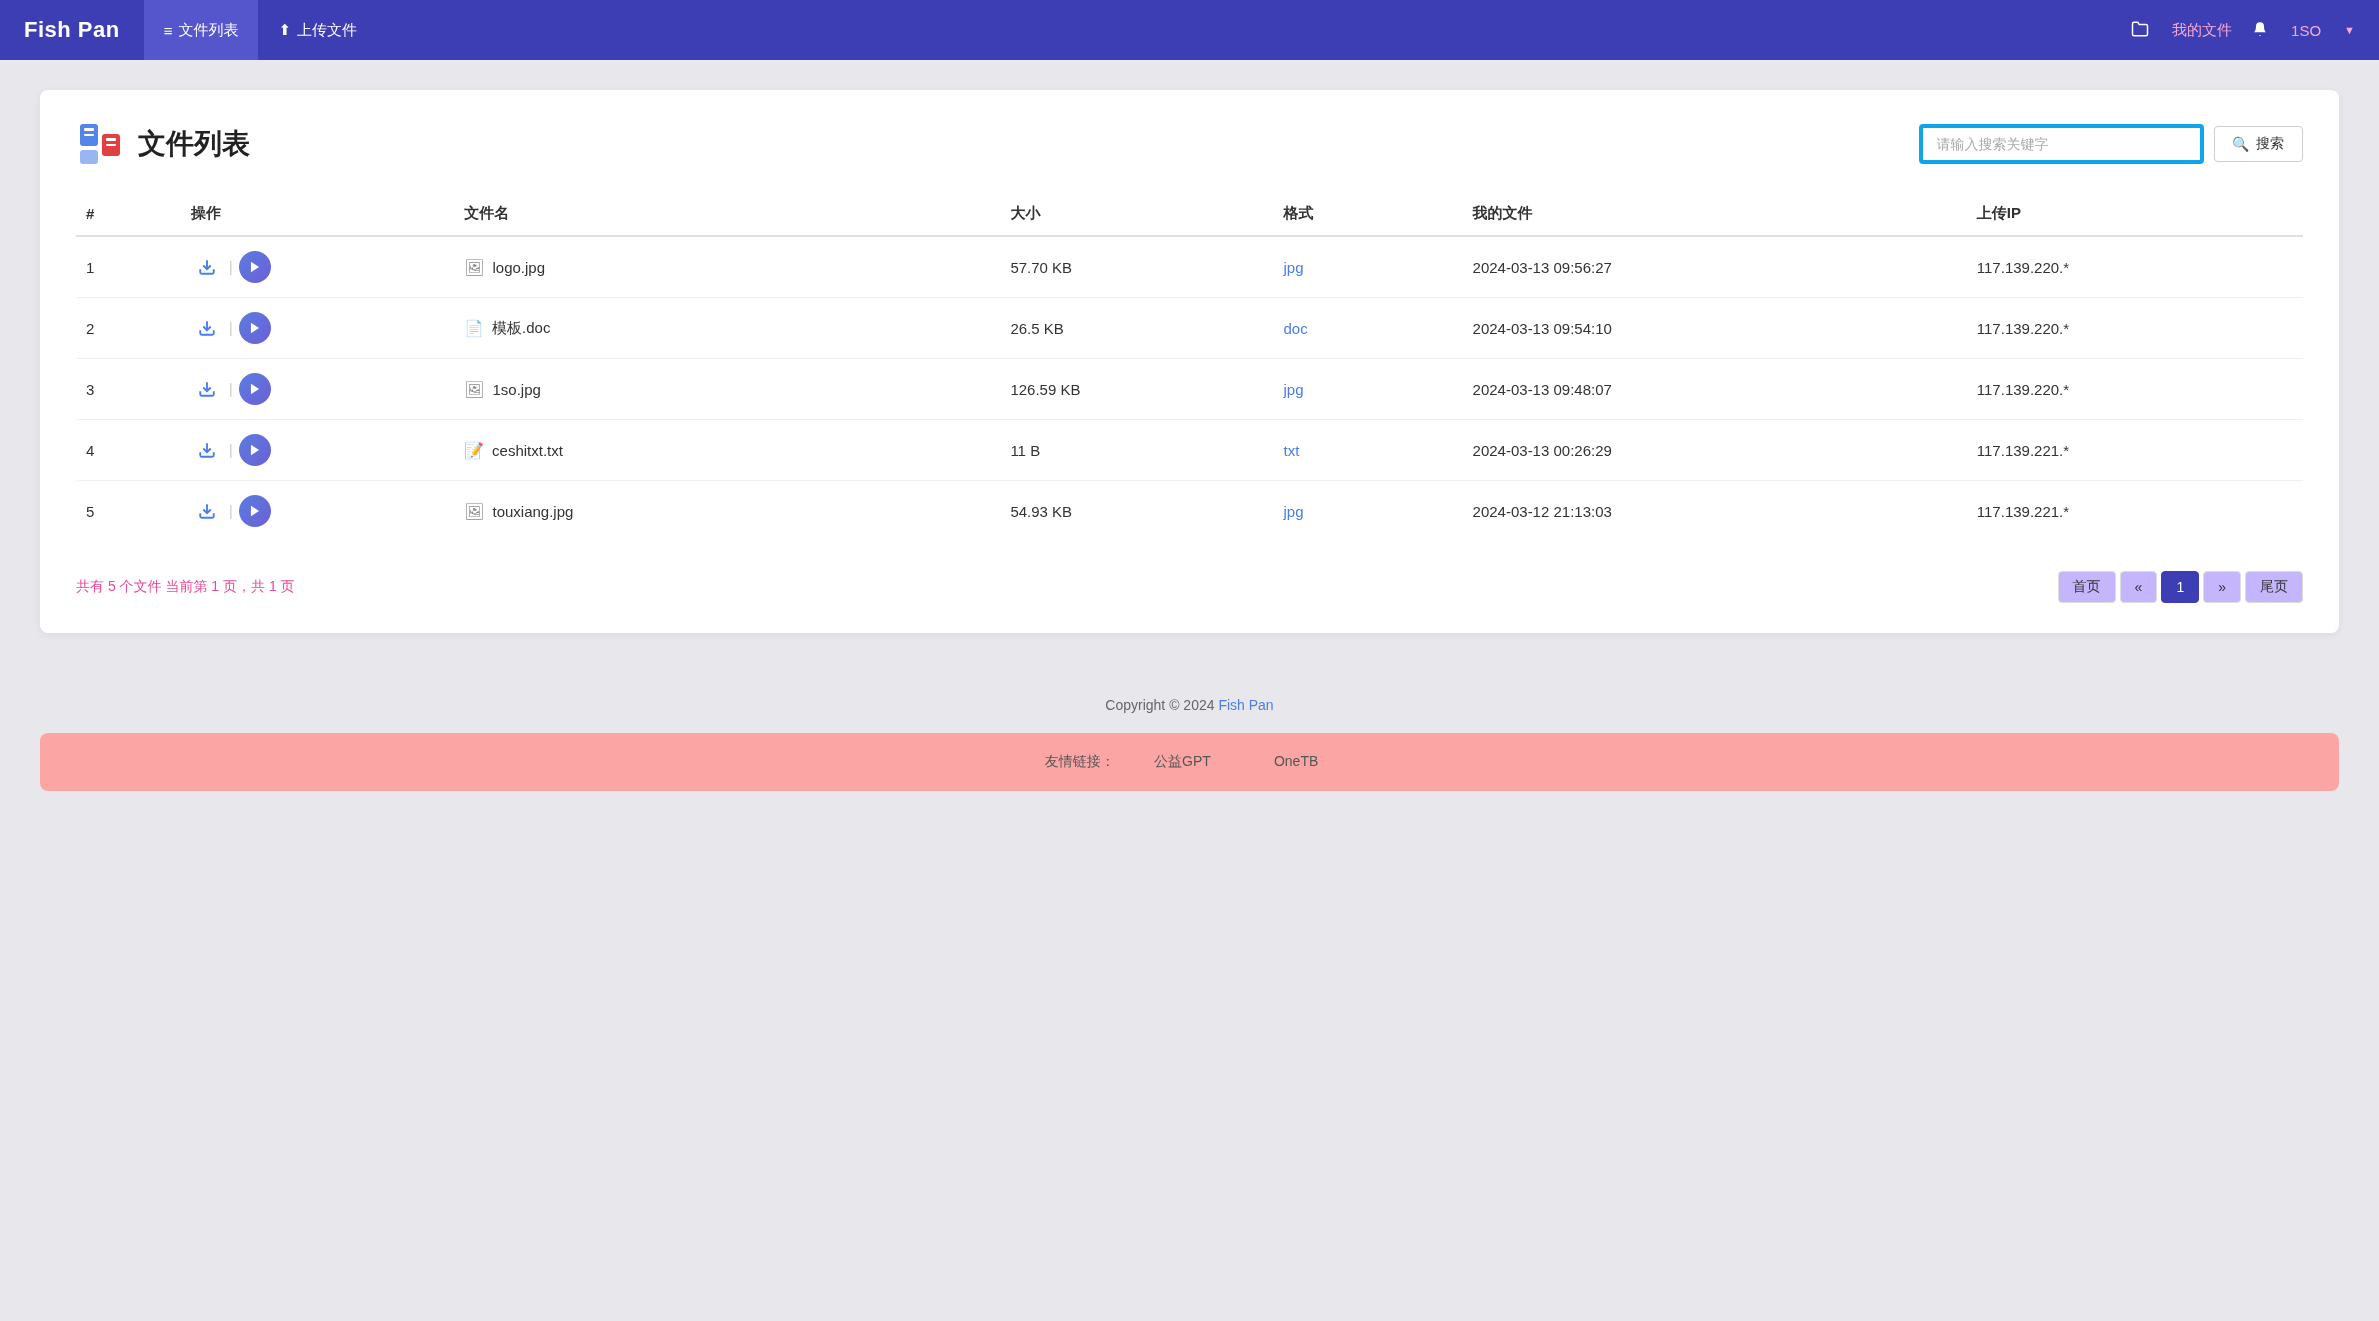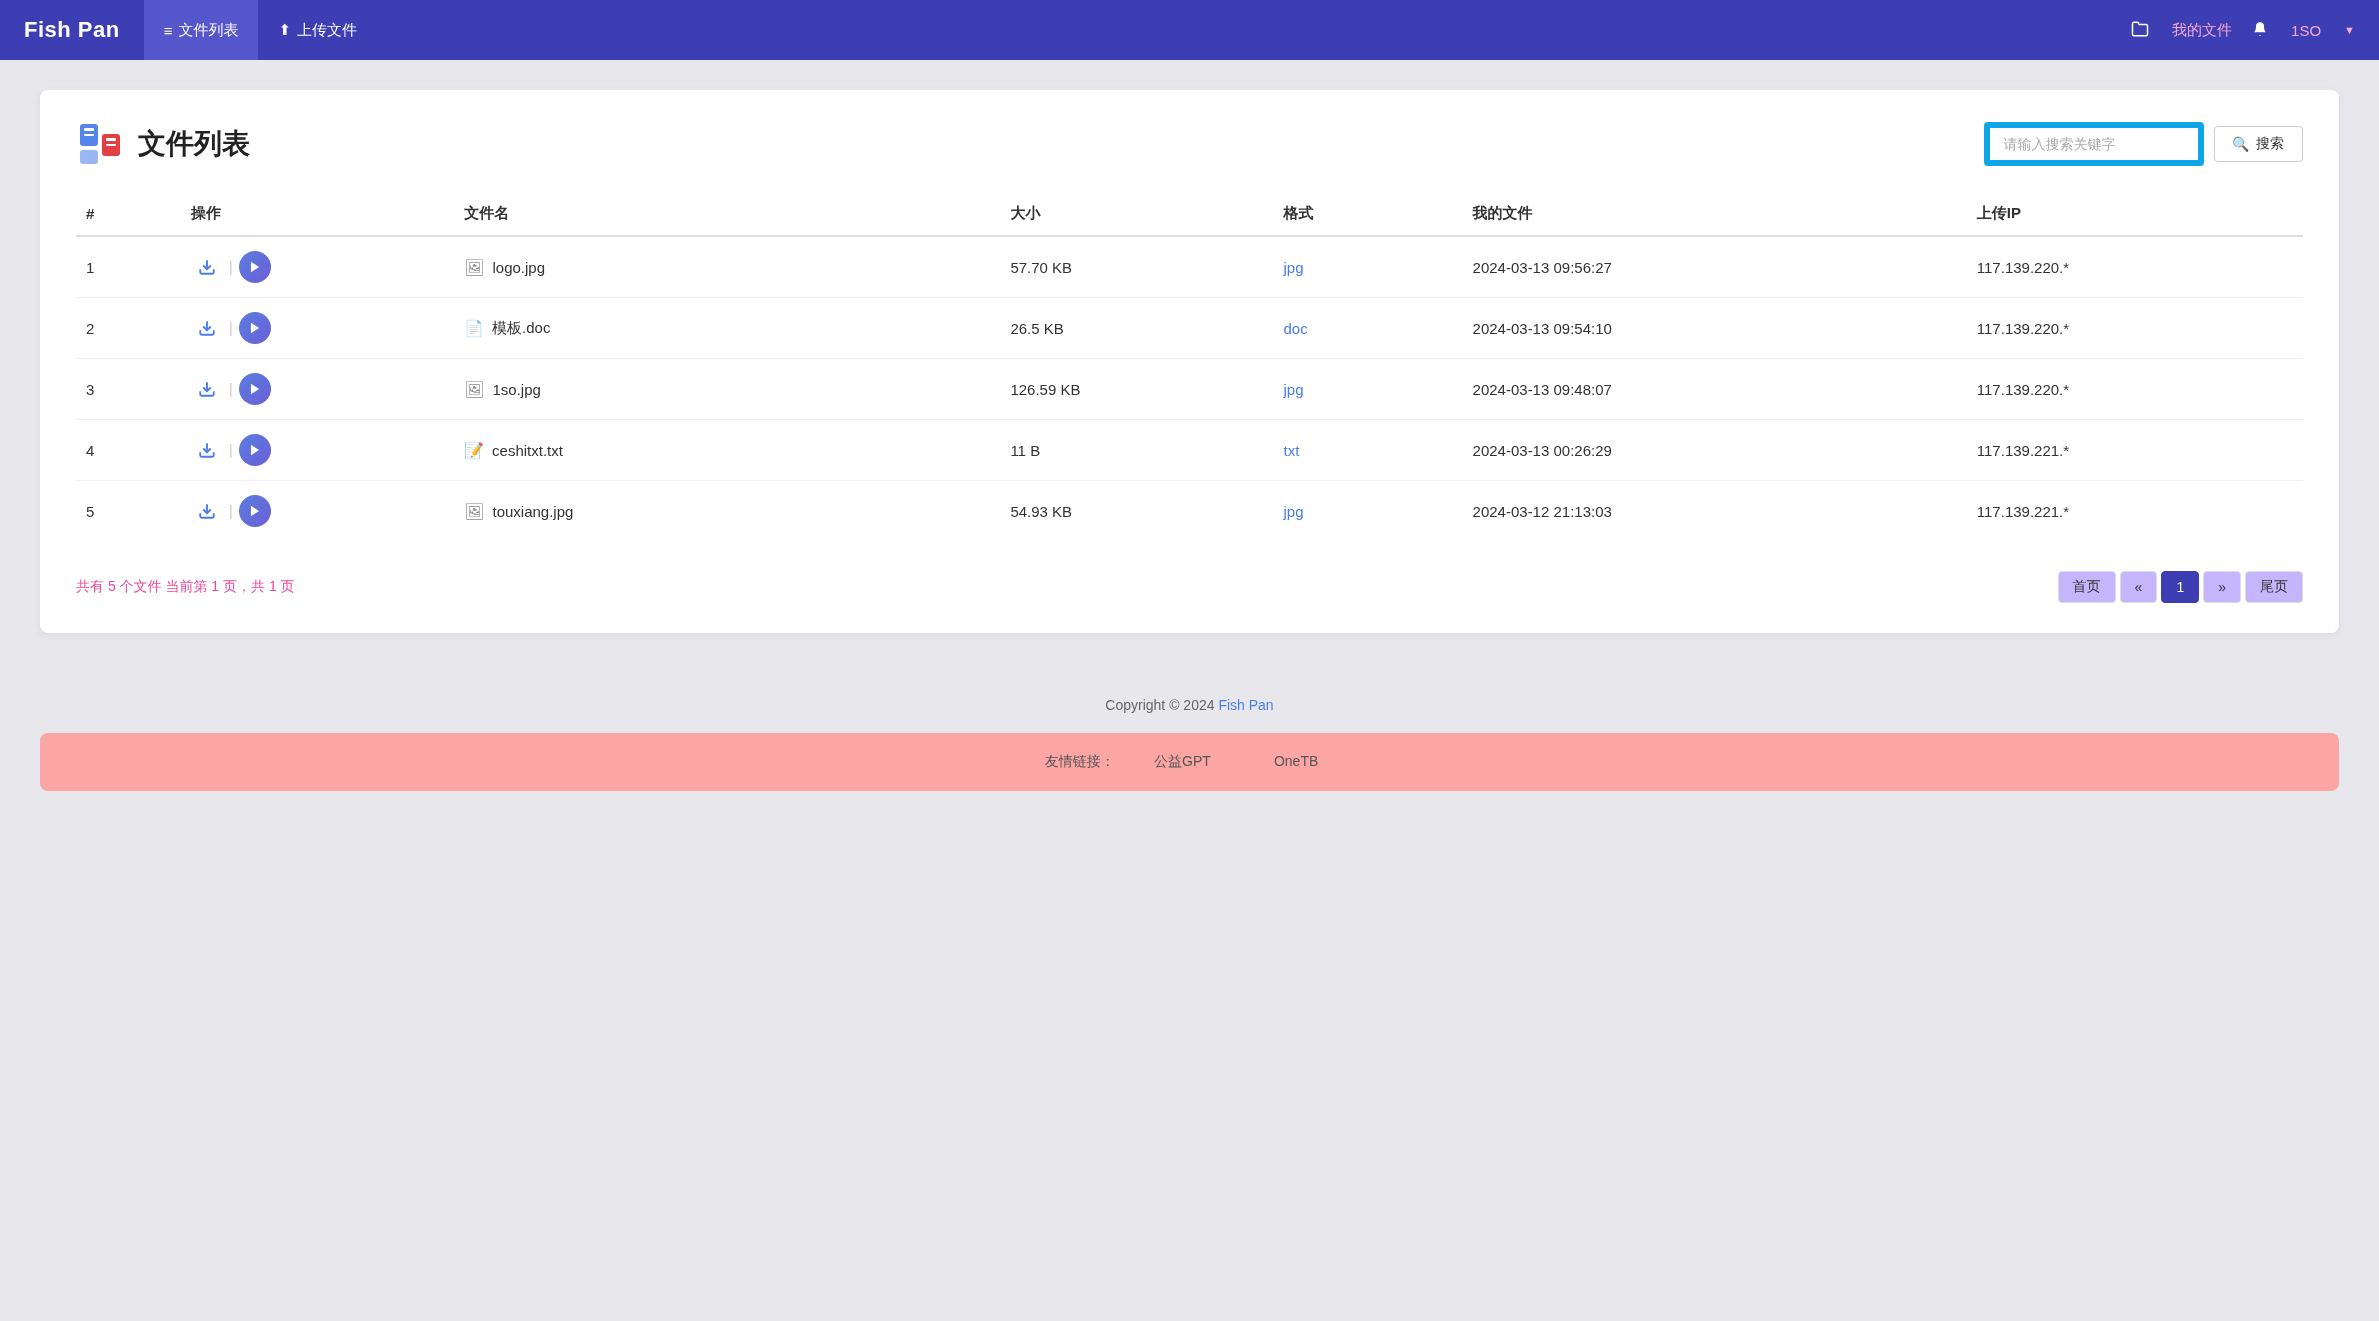--- a/index.html
+++ b/index.html
@@ -90,25 +90,25 @@
       font-size: 28px;
       font-weight: 600;
       color: #222;
     }
     .search-area {
       display: flex;
       align-items: center;
       gap: 10px;
     }
     .search-input {
-      border: 6px solid #0ea5e9;
+      border: 4px solid #0ea5e9;
       border-radius: 4px;
       padding: 8px 14px;
       font-size: 14px;
-      width: 220px;
+      width: 285px;
       color: #1d4ed8;
       outline: none;
     }
     .search-input::placeholder { color: #aaa; }
     .search-btn {
       background: #fff;
       border: 1px solid #ccc;
       border-radius: 4px;
       padding: 8px 18px;
       font-size: 14px;

